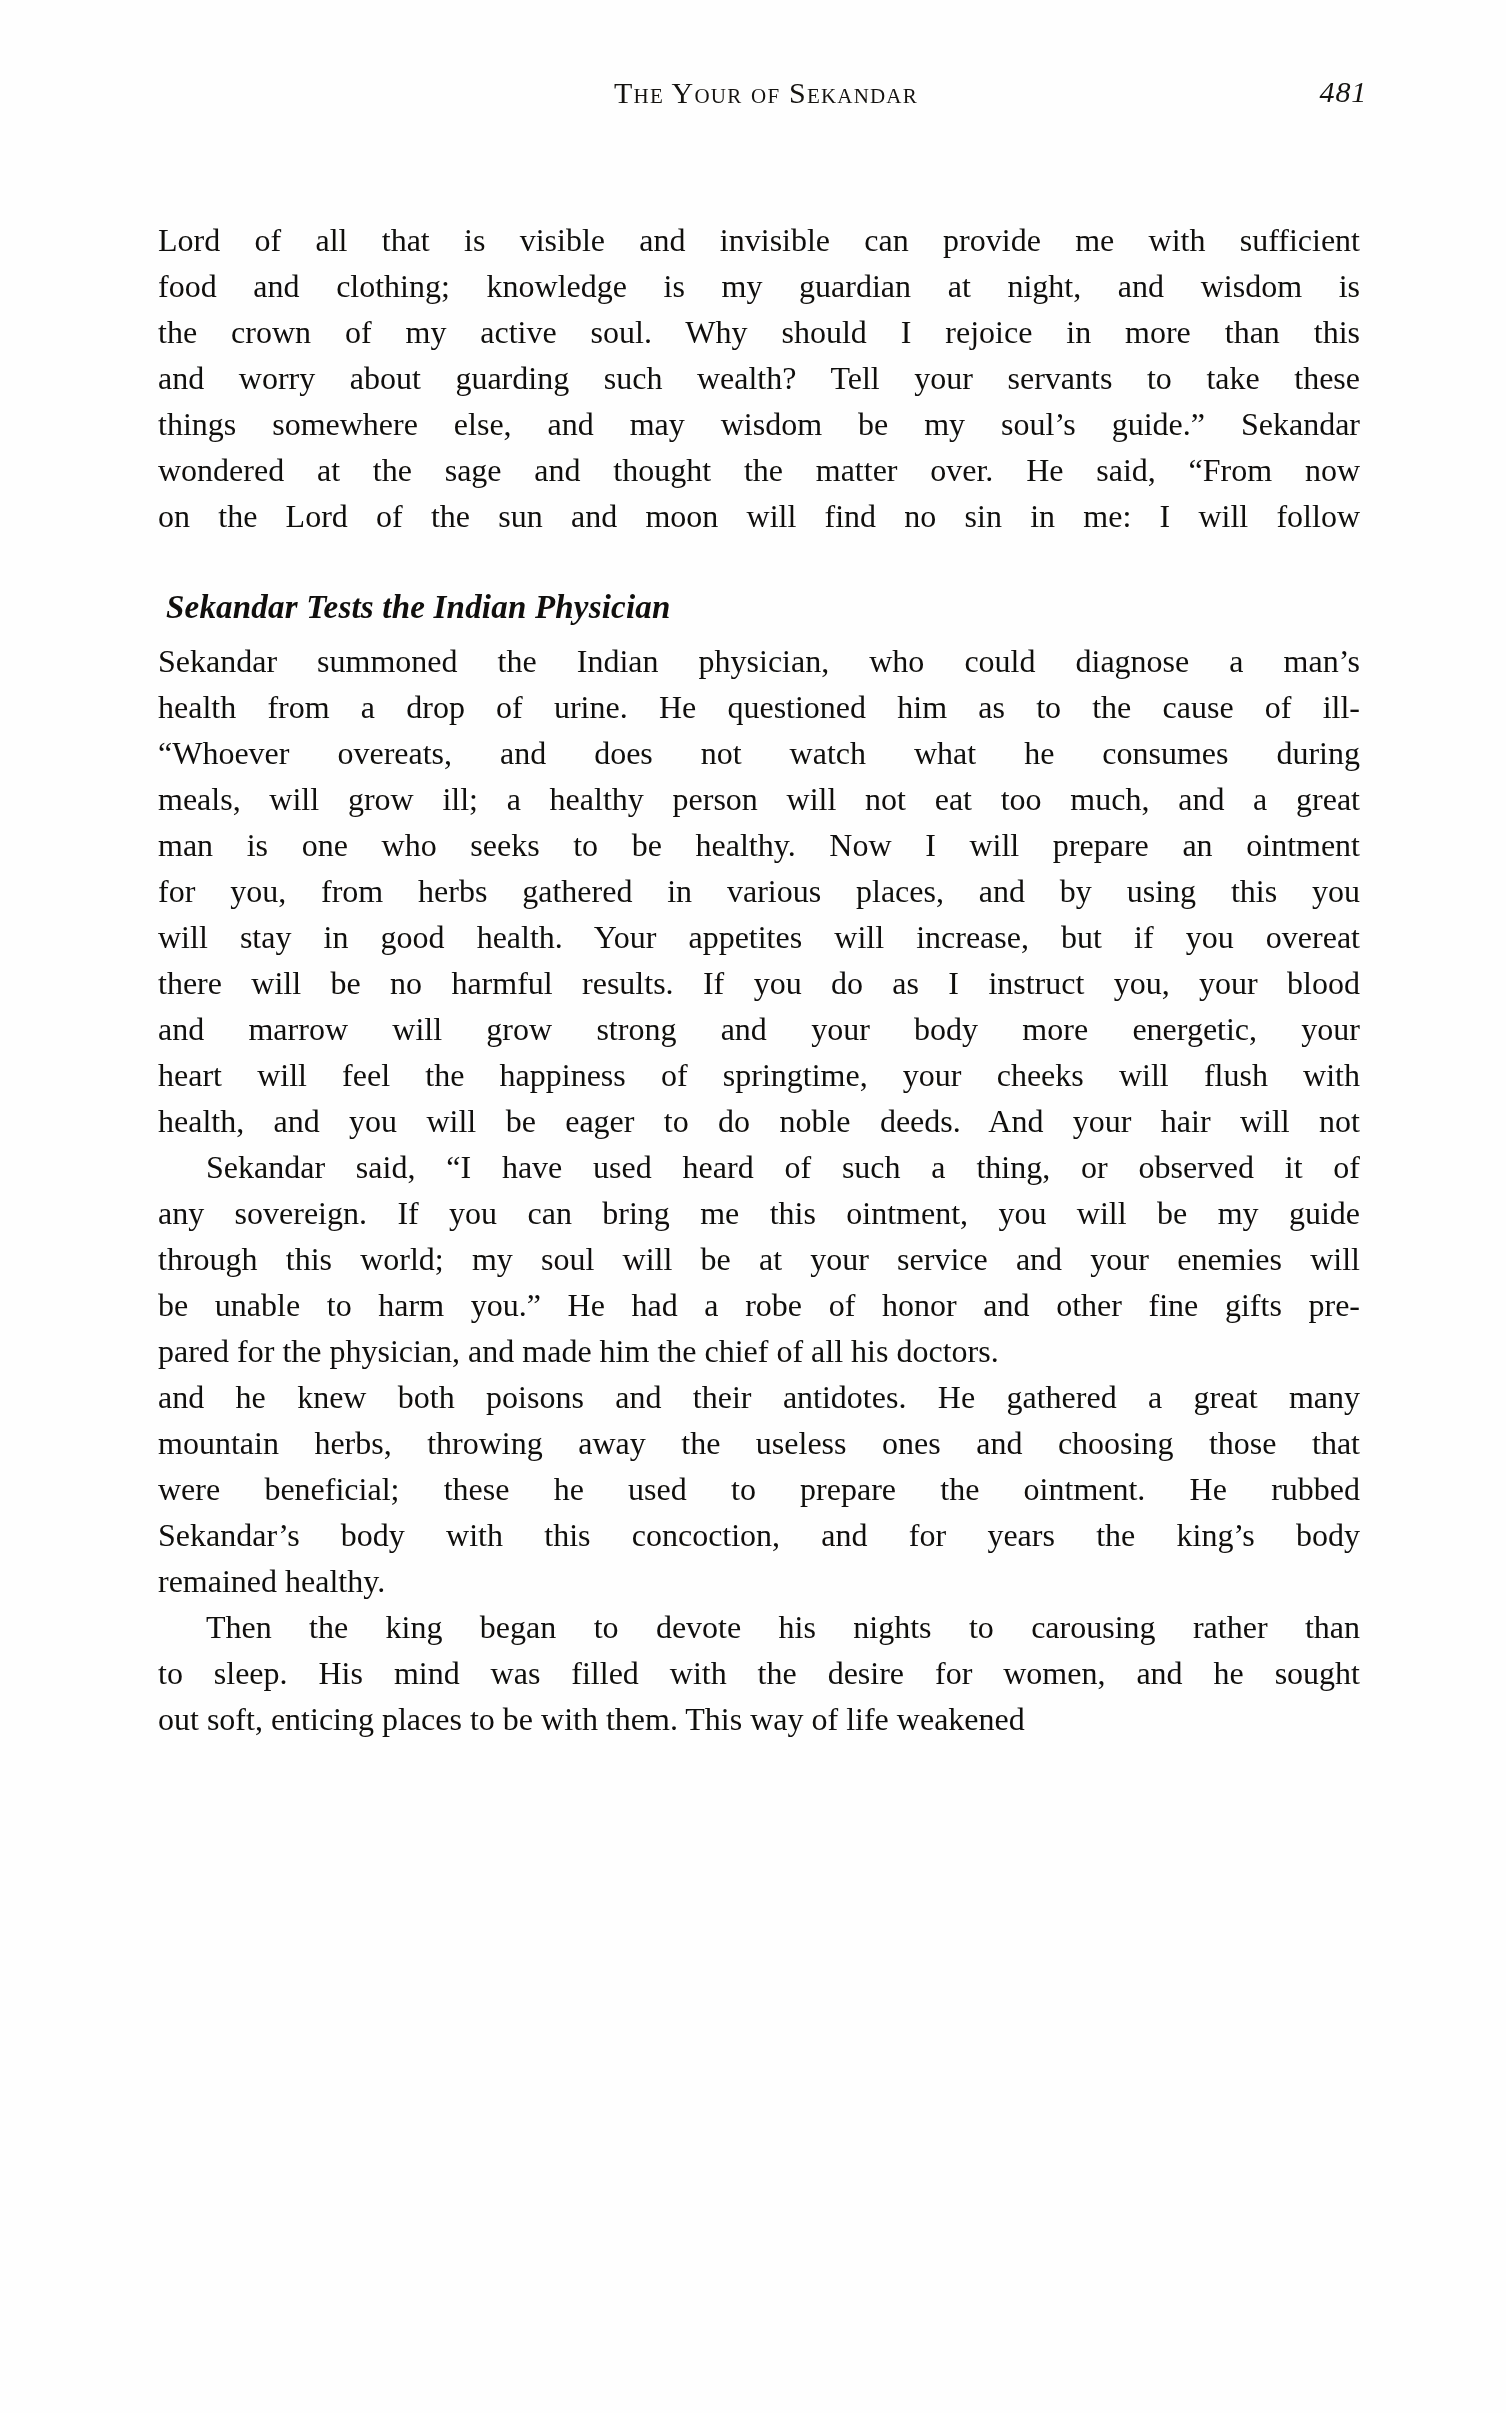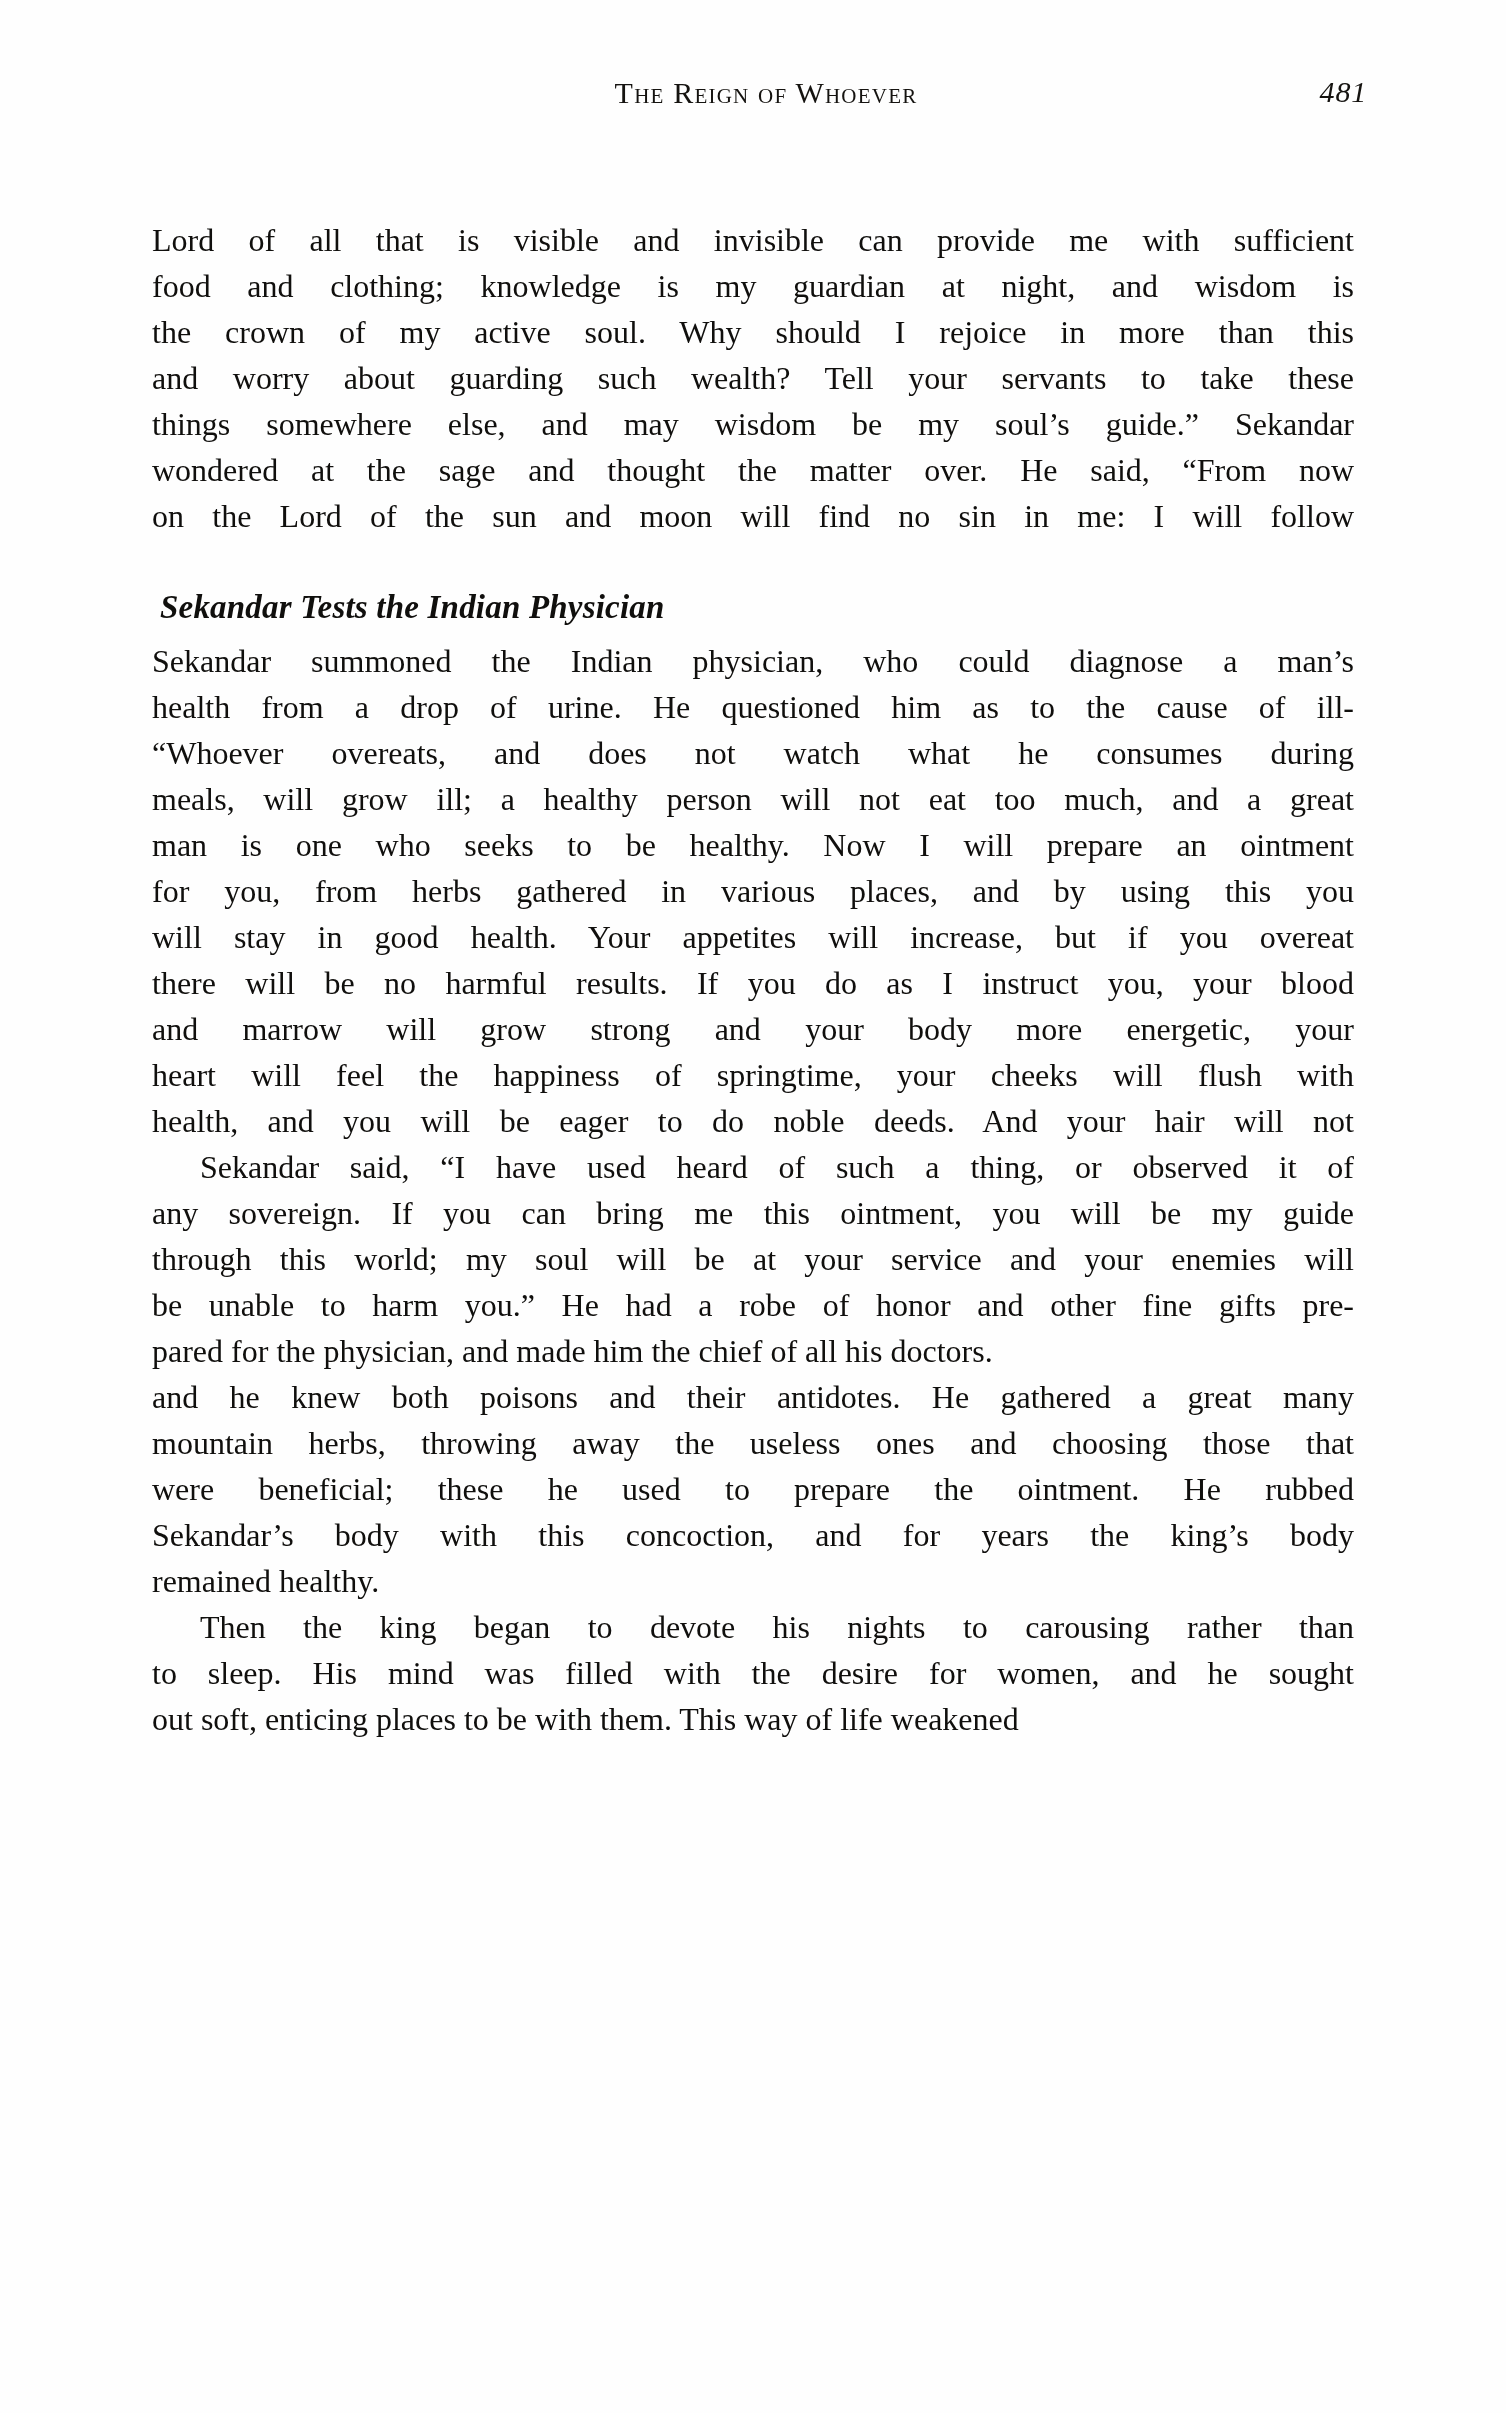--- a/index.html
+++ b/index.html
@@ -39,21 +39,21 @@
     top: 75px;
     right: 139px;
     font-style: italic;
     font-size: 30px;
     letter-spacing: 0.8px;
     color: #151310;
   }
   .text-block {
     position: absolute;
     top: 217px;
-    left: 152px;
+    left: 158px;
     width: 1202px;
   }
   h2.section-heading {
     margin: 8px;
     padding: 0;
     font-size: 33px;
     line-height: 46px;
     font-weight: bold;
     font-style: italic;
     text-align: left;
@@ -80,21 +80,21 @@
   .lines .ln.indent {
     text-indent: 48px;
   }
 </style>
 </head>
 <body>
 
 <div class="page">
 
   <div class="running-head">
-    <span class="running-head-title">The Reign of Whoever</span>
+    <span class="running-head-title">The Your of Sekandar</span>
   </div>
 
   <div class="folio">481</div>
 
   <div class="text-block">
 
     <div class="lines">
         <div class="ln">Lord of all that is visible and invisible can provide me with sufficient</div>
         <div class="ln">food and clothing; knowledge is my guardian at night, and wisdom is</div>
         <div class="ln">the crown of my active soul. Why should I rejoice in more than this</div>

